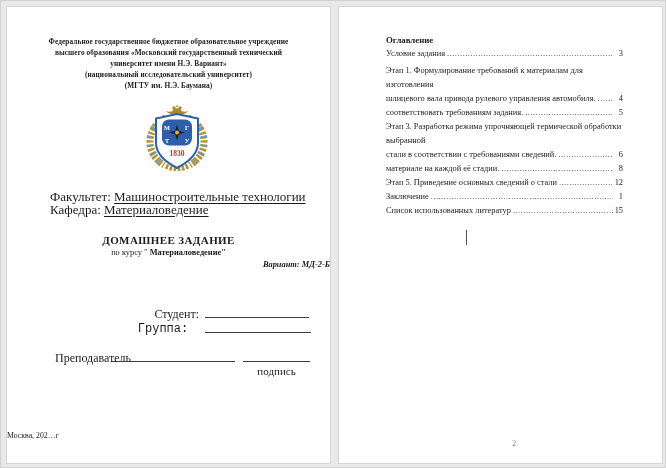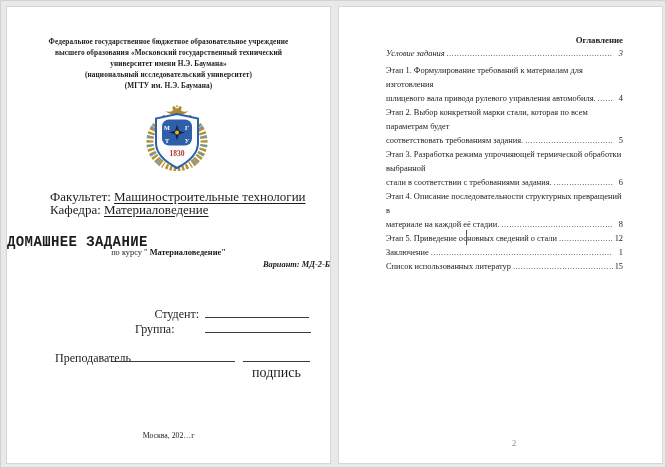--- a/index.html
+++ b/index.html
@@ -21,61 +21,61 @@
 
   
   .hdr {
     position:absolute; top:30px; left:26px; right:26px;
     text-align:center; font-weight:bold; font-size:7.3px; line-height:10.9px;
     letter-spacing:0.1px;
   }
   .emblem { position:absolute; top:98px; left:133px; width:74px; height:66px; }
   .fac { position:absolute; top:184px; left:43px; right:20px; font-size:13px; line-height:12.6px; }
   .fac .u { text-decoration:underline; text-underline-offset:1.5px; }
-  .title1 { position:absolute; top:227px; left:0; right:0; font-weight:bold; font-size:14px; letter-spacing:0.4px;font-family:Liberation Mono, monospace; }
+  .title1 { position:absolute; top:227px; left:0; right:0; text-align:center; font-weight:bold; font-size:11px; letter-spacing:0.4px; }
   .course { position:absolute; top:241px; left:0; right:0; text-align:center; font-size:8.4px; }
   .course .bold { font-weight:bold; }
   .variant { position:absolute; top:253px; left:0; right:0; text-align:right; font-size:8.4px; font-weight:bold;font-style:italic; }
 
   .lbl { position:absolute; font-size:12px; }
   .lbl-student { top:300px; left:120px; width:72px; text-align:right; }
-  .lbl-group   { top:315px; left:128px; width:72px; text-align:left; }
+  .lbl-group   { top:315px; left:120px; width:72px; text-align:center;font-family:Liberation Mono, monospace; }
   .lbl-teacher { top:344px; left:48px; }
   .fill-line { position:absolute; height:1px; border-bottom:1px solid #3c3c3c; }
   .line-student { top:310px; left:198px; width:104px; }
   .line-group   { top:325px; left:198px; width:106px; }
   .line-teacher-long  { top:354px; left:105px; width:123px; }
   .line-teacher-short { top:354px; left:236px; width:67px; }
-  .sig-caption { position:absolute; top:358px; left:236px; width:67px; text-align:center; font-size:14px; }
-  .city { position:absolute; top:424px; left:0; right:0; text-align:center; font-size:7.8px; }
+  .sig-caption { position:absolute; top:358px; left:236px; width:67px; text-align:center; font-size:11px; }
+  .city { position:absolute; top:424px; left:0; right:0; font-size:7.8px; }
 
   
-  .toc-head { position:absolute; top:28px; left:47px; right:39px; text-align:right; font-weight:bold; font-size:8.8px; }
+  .toc-head { position:absolute; top:28px; left:47px; right:39px; text-align:left; font-weight:bold; font-size:8.8px; }
   .toc-body { position:absolute; top:40px; left:47px; right:39px; font-size:8.4px; line-height:14px; }
   .toc-item { margin:0; }
-  .toc-item.first { margin-bottom:3px;font-style:italic; }
+  .toc-item.first { margin-bottom:3px; }
   .toc-row { display:flex; align-items:baseline; }
   .toc-text { flex:none; white-space:nowrap; }
   .toc-dots { flex:1; overflow:hidden; white-space:nowrap; margin:0 2px; letter-spacing:0.5px; color:#2a2a2a; }
   .toc-dots::after { content:"......................................................................................................................................................................"; }
   .toc-page { flex:none; min-width:8px; text-align:right; }
   .caret { position:absolute; left:127px; top:223px; width:1px; height:15px; background:#555; }
   .pagenum { position:absolute; top:432px; left:47px; right:20px; text-align:center; font-size:8.4px; color:#8a8a8a; }
 </style>
 </head>
 <body>
 
 <div class="canvas">
 
   <div class="page page-left">
 
     <div class="hdr">
       <div>Федеральное государственное бюджетное образовательное учреждение</div>
       <div>высшего образования «Московский государственный технический</div>
-      <div>университет имени Н.Э. Баумана»</div>
+      <div>университет имени Н.Э. Вариант»</div>
       <div>(национальный исследовательский университет)</div>
       <div>(МГТУ им. Н.Э. Баумана)</div>
     </div>
 
     <svg class="emblem" viewBox="0 0 74 66" aria-hidden="true">
 
       <path d="M26,13 C6,22 4,48 24,60" fill="none" stroke="#b5912f" stroke-width="7" stroke-dasharray="2.5 1.6"></path>
       <path d="M48,13 C68,22 70,48 50,60" fill="none" stroke="#b5912f" stroke-width="7" stroke-dasharray="2.5 1.6"></path>
       <path d="M26,13 C6,22 4,48 24,60" fill="none" stroke="#5b9bd5" stroke-width="7" stroke-dasharray="1.6 7.5" stroke-dashoffset="3"></path>
       <path d="M48,13 C68,22 70,48 50,60" fill="none" stroke="#5b9bd5" stroke-width="7" stroke-dasharray="1.6 7.5" stroke-dashoffset="3"></path>
@@ -140,39 +140,37 @@
       <div class="toc-item">
         <div>Этап 1. Формулирование требований к материалам для изготовления</div>
         <div class="toc-row">
           <span class="toc-text">шлицевого вала привода рулевого управления автомобиля. </span>
           <span class="toc-dots"></span>
           <span class="toc-page">4</span>
         </div>
       </div>
 
       <div class="toc-item">
-        <div>Этап 2. Выбор конкретной марки стали, которая по всем параметрам будет</div>
         <div class="toc-row">
           <span class="toc-text">соответствовать требованиям задания. </span>
           <span class="toc-dots"></span>
           <span class="toc-page">5</span>
         </div>
       </div>
 
       <div class="toc-item">
         <div>Этап 3. Разработка режима упрочняющей термической обработки выбранной</div>
         <div class="toc-row">
-          <span class="toc-text">стали в соответствии с требованиями задания. </span>
+          <span class="toc-text">стали в соответствии с требованиями сведений. </span>
           <span class="toc-dots"></span>
           <span class="toc-page">6</span>
         </div>
       </div>
 
       <div class="toc-item">
-        <div>Этап 4. Описание последовательности структурных превращений в</div>
         <div class="toc-row">
           <span class="toc-text">материале на каждой её стадии. </span>
           <span class="toc-dots"></span>
           <span class="toc-page">8</span>
         </div>
       </div>
 
       <div class="toc-item">
         <div class="toc-row">
           <span class="toc-text">Этап 5. Приведение основных сведений о стали</span>

